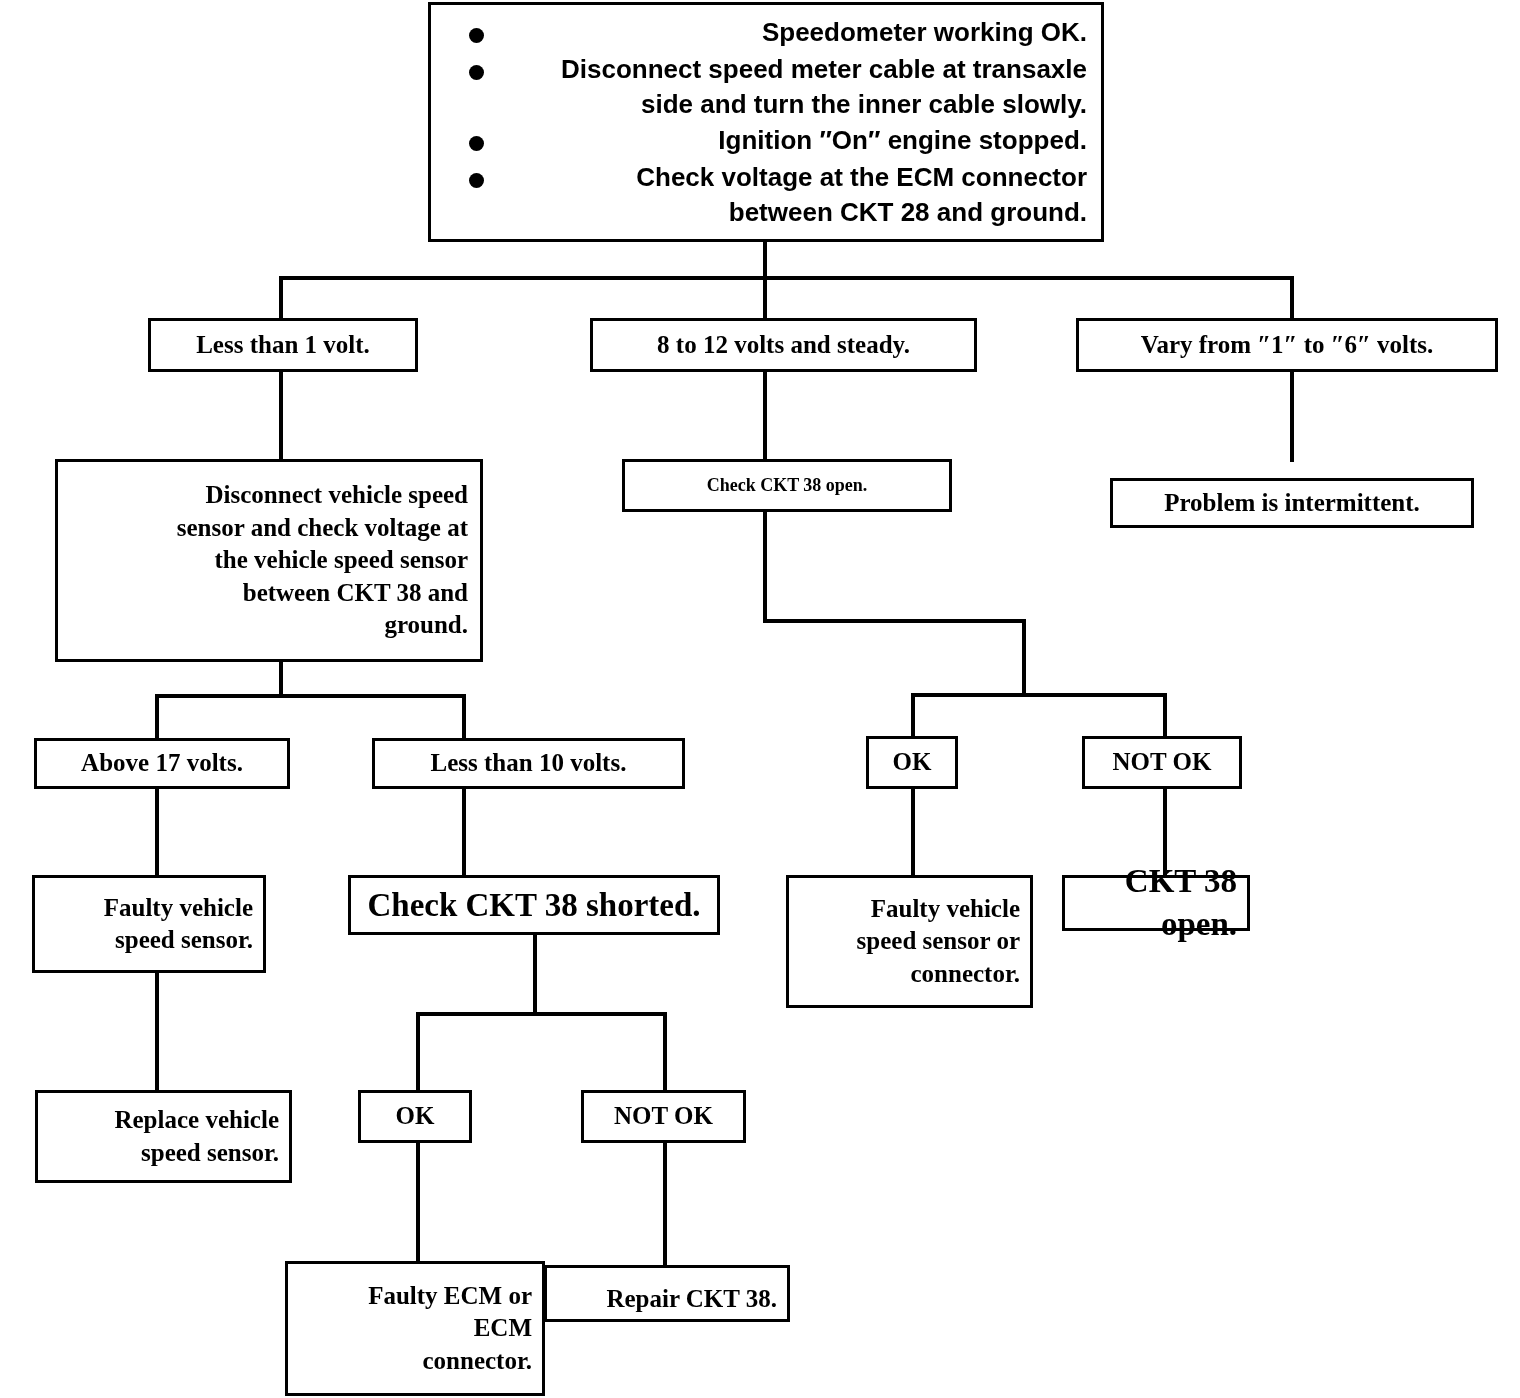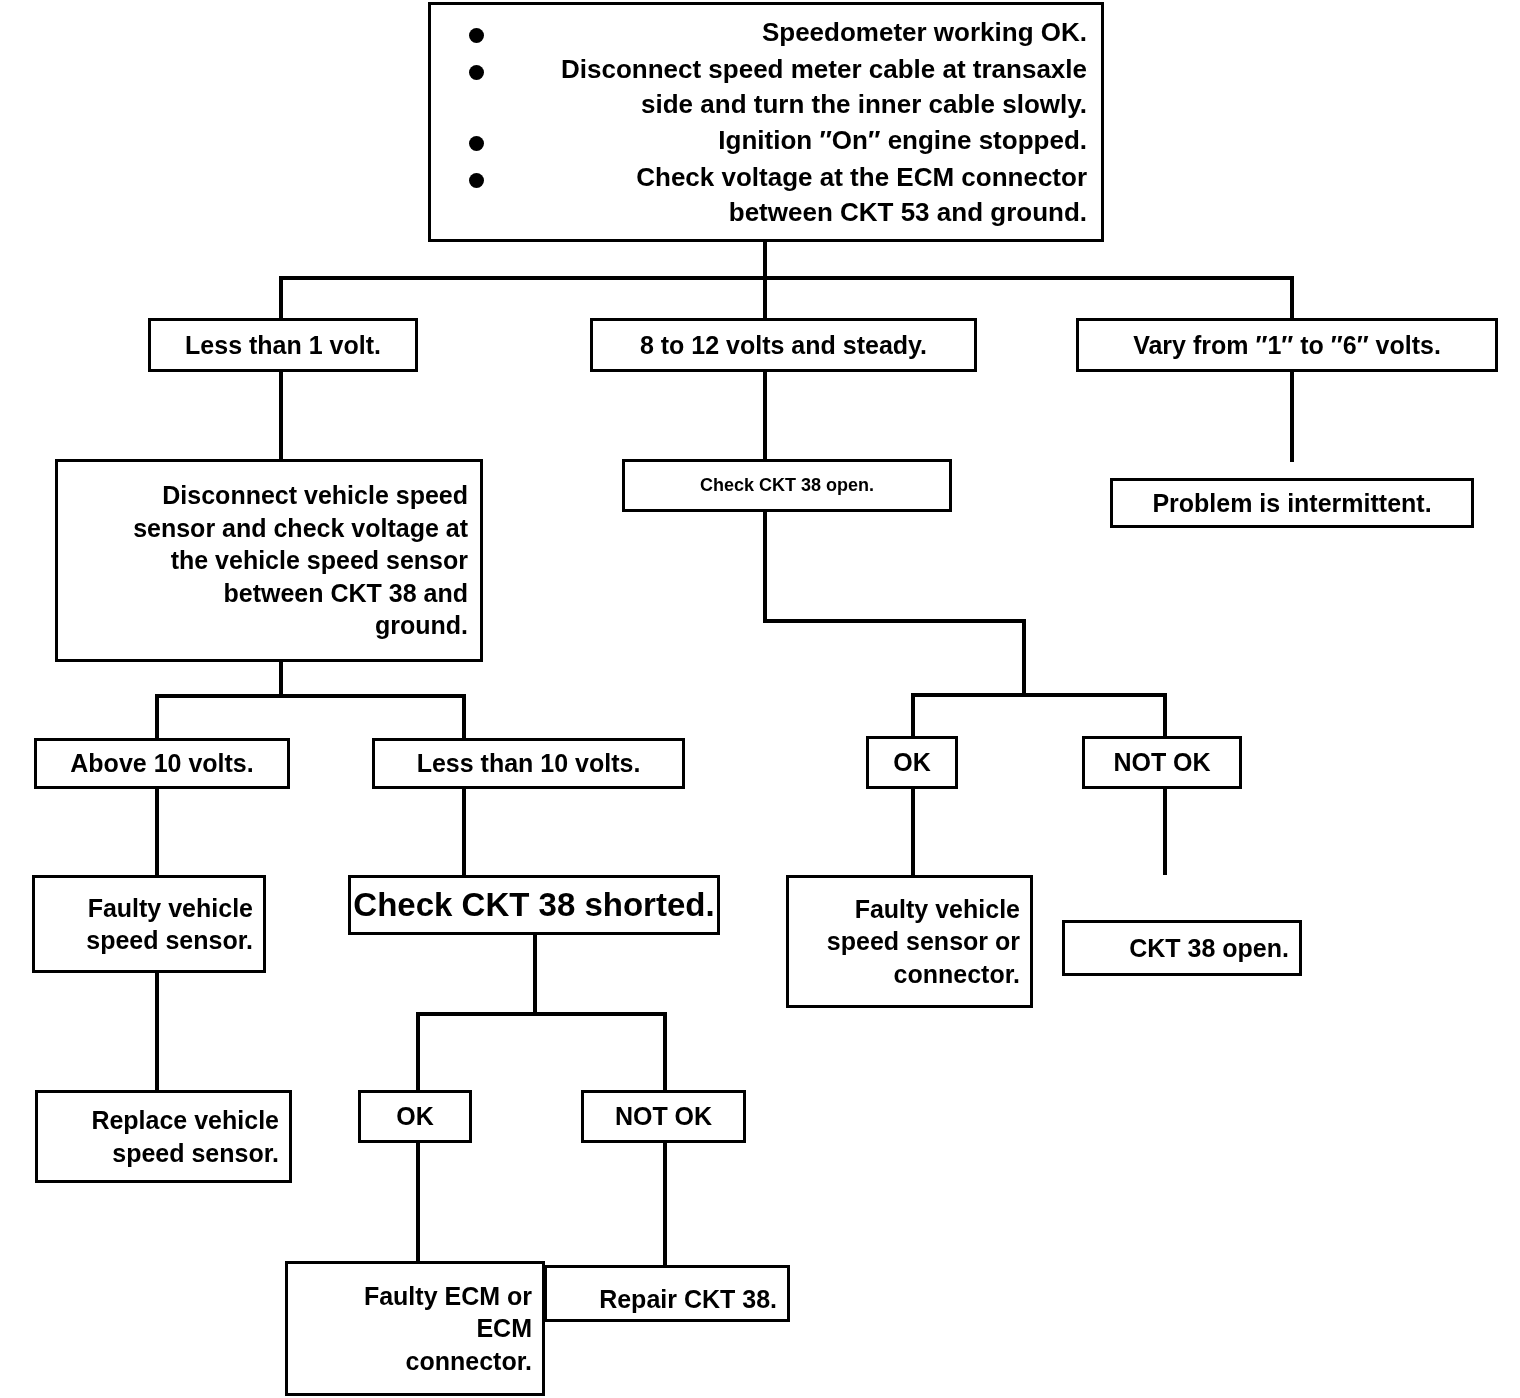--- a/index.html
+++ b/index.html
@@ -24,20 +24,21 @@
     font-weight: bold;
     line-height: 1.30;
     display: flex;
     align-items: center;
     z-index: 3;
   }
   .node .txt {
     display: block;
     width: 100%;
     white-space: pre-line;
+    font-family: Liberation Serif, serif;
   }
   .node.center .txt { text-align: center; }
   .node.left   .txt { text-align: right; }
 
   
   .wire {
     position: absolute;
     background: #000000;
     z-index: 1;
   }
@@ -127,21 +128,21 @@
 
   <div class="wire vline" style="left:1163px; top:789px; height:86px;"></div>
 
   <div class="bullets" style="left:428px; top:2px; width:676px; height:240px; font-size:26px;text-align:right;">
     <ul>
       <li><span class="dot"></span><span>Speedometer working OK.</span></li>
       <li><span class="dot"></span><span>Disconnect speed meter cable at transaxle
 side and turn the inner cable slowly.</span></li>
       <li><span class="dot"></span><span>Ignition ″On″ engine stopped.</span></li>
       <li><span class="dot"></span><span>Check voltage at the ECM connector
-between CKT 53 and ground.</span></li>
+between CKT 28 and ground.</span></li>
     </ul>
   </div>
 
   <div class="node center" style="left:148px; top:318px; width:270px; height:54px; font-size:25px;">
     <span class="txt">Less than 1 volt.</span>
   </div>
 
   <div class="node center" style="left:590px; top:318px; width:387px; height:54px; font-size:25px;">
     <span class="txt">8 to 12 volts and steady.</span>
   </div>
@@ -160,21 +161,21 @@
 
   <div class="node center" style="left:622px; top:459px; width:330px; height:53px; font-size:18px;">
     <span class="txt">Check CKT 38 open.</span>
   </div>
 
   <div class="node center" style="left:1110px; top:462px; width:364px; height:50px; font-size:25px;margin-top:16px;">
     <span class="txt">Problem is intermittent.</span>
   </div>
 
   <div class="node center" style="left:34px; top:738px; width:256px; height:51px; font-size:25px;">
-    <span class="txt">Above 10 volts.</span>
+    <span class="txt">Above 17 volts.</span>
   </div>
 
   <div class="node center" style="left:372px; top:738px; width:313px; height:51px; font-size:25px;">
     <span class="txt">Less than 10 volts.</span>
   </div>
 
   <div class="node center" style="left:866px; top:736px; width:92px; height:53px; font-size:25px;">
     <span class="txt">OK</span>
   </div>
 
@@ -190,21 +191,21 @@
   <div class="node center" style="left:348px; top:875px; width:372px; height:60px; font-size:33px;">
     <span class="txt">Check CKT 38 shorted.</span>
   </div>
 
   <div class="node left" style="left:786px; top:875px; width:247px; height:133px; font-size:25px; padding:4px 10px 4px 17px;">
     <span class="txt">Faulty vehicle
 speed sensor or
 connector.</span>
   </div>
 
-  <div class="node left" style="left:1062px; top:920px; width:240px; height:56px; font-size:25px; padding:4px 10px 4px 12px;">
+  <div class="node left" style="left:1062px; top:875px; width:188px; height:56px; font-size:33px; padding:4px 10px 4px 12px;">
     <span class="txt">CKT 38 open.</span>
   </div>
 
   <div class="node left" style="left:35px; top:1090px; width:257px; height:93px; font-size:25px; padding:4px 10px 4px 17px;">
     <span class="txt">Replace vehicle
 speed sensor.</span>
   </div>
 
   <div class="node center" style="left:358px; top:1090px; width:114px; height:53px; font-size:25px;">
     <span class="txt">OK</span>

